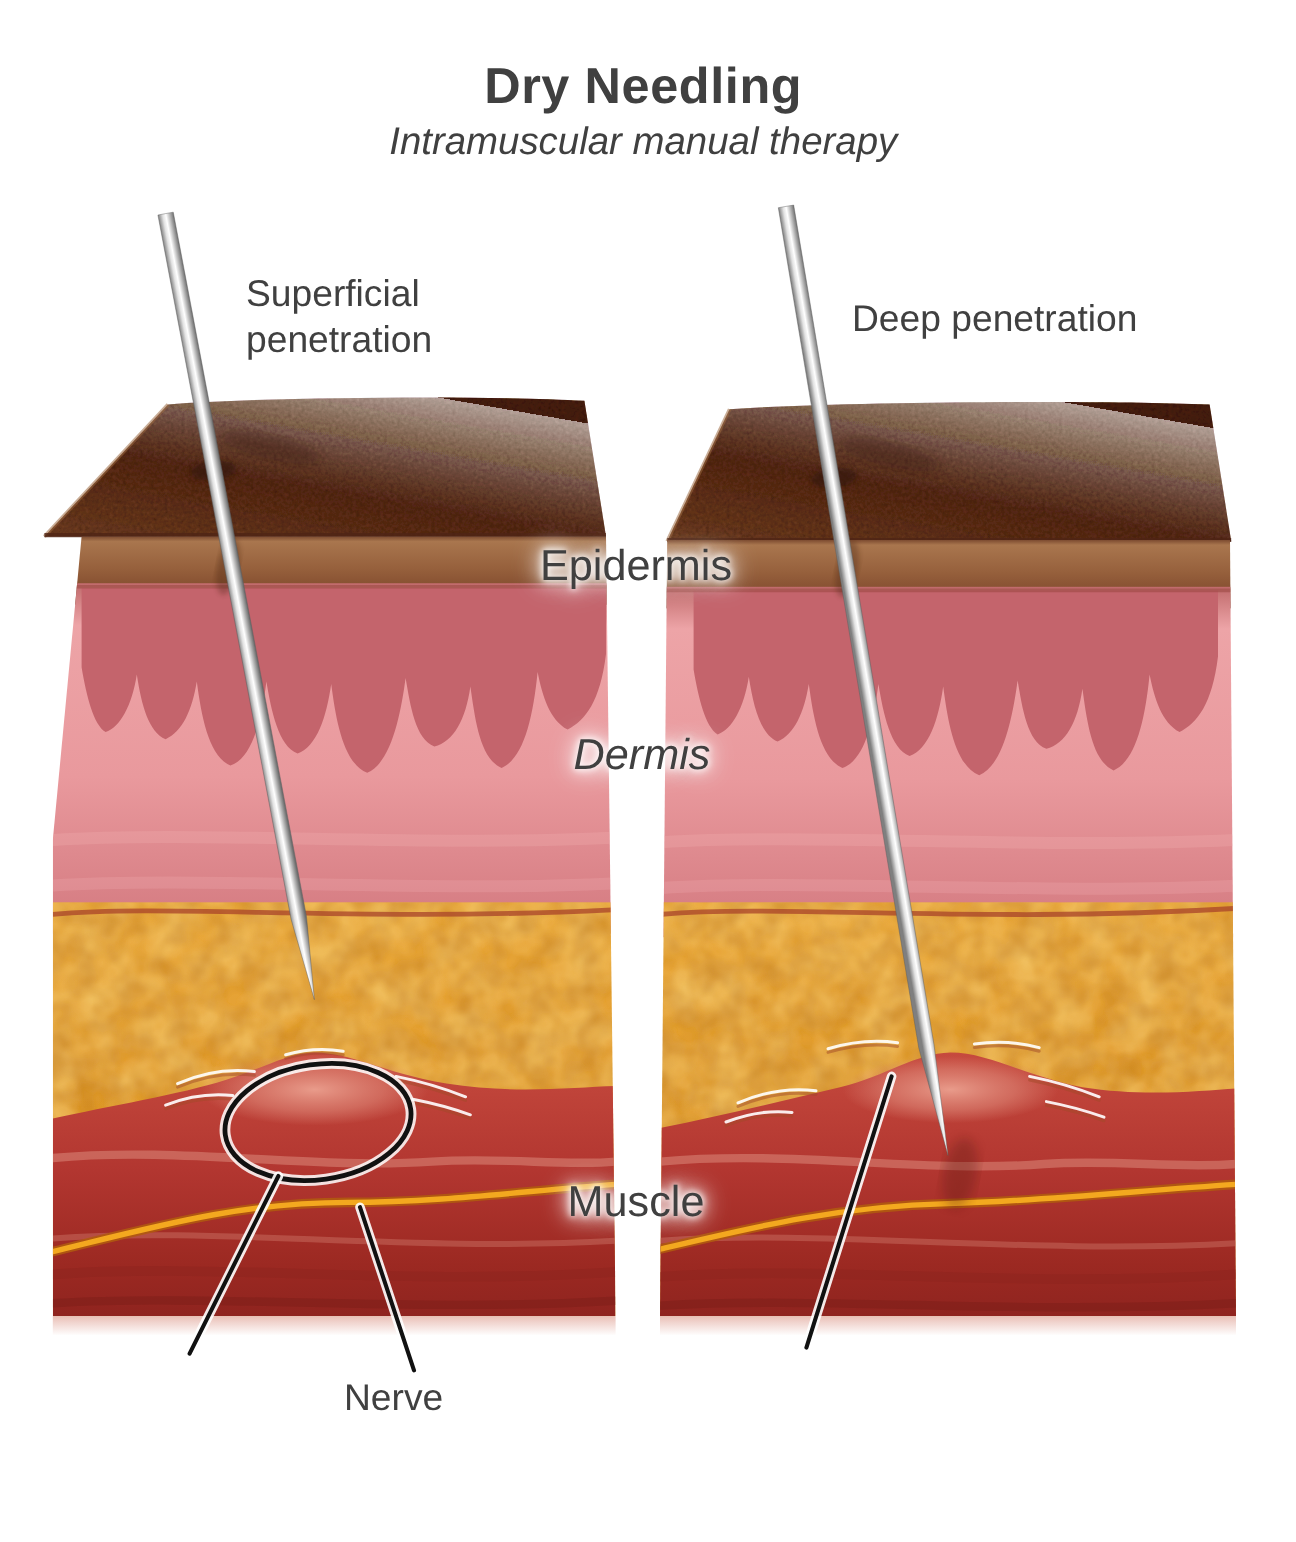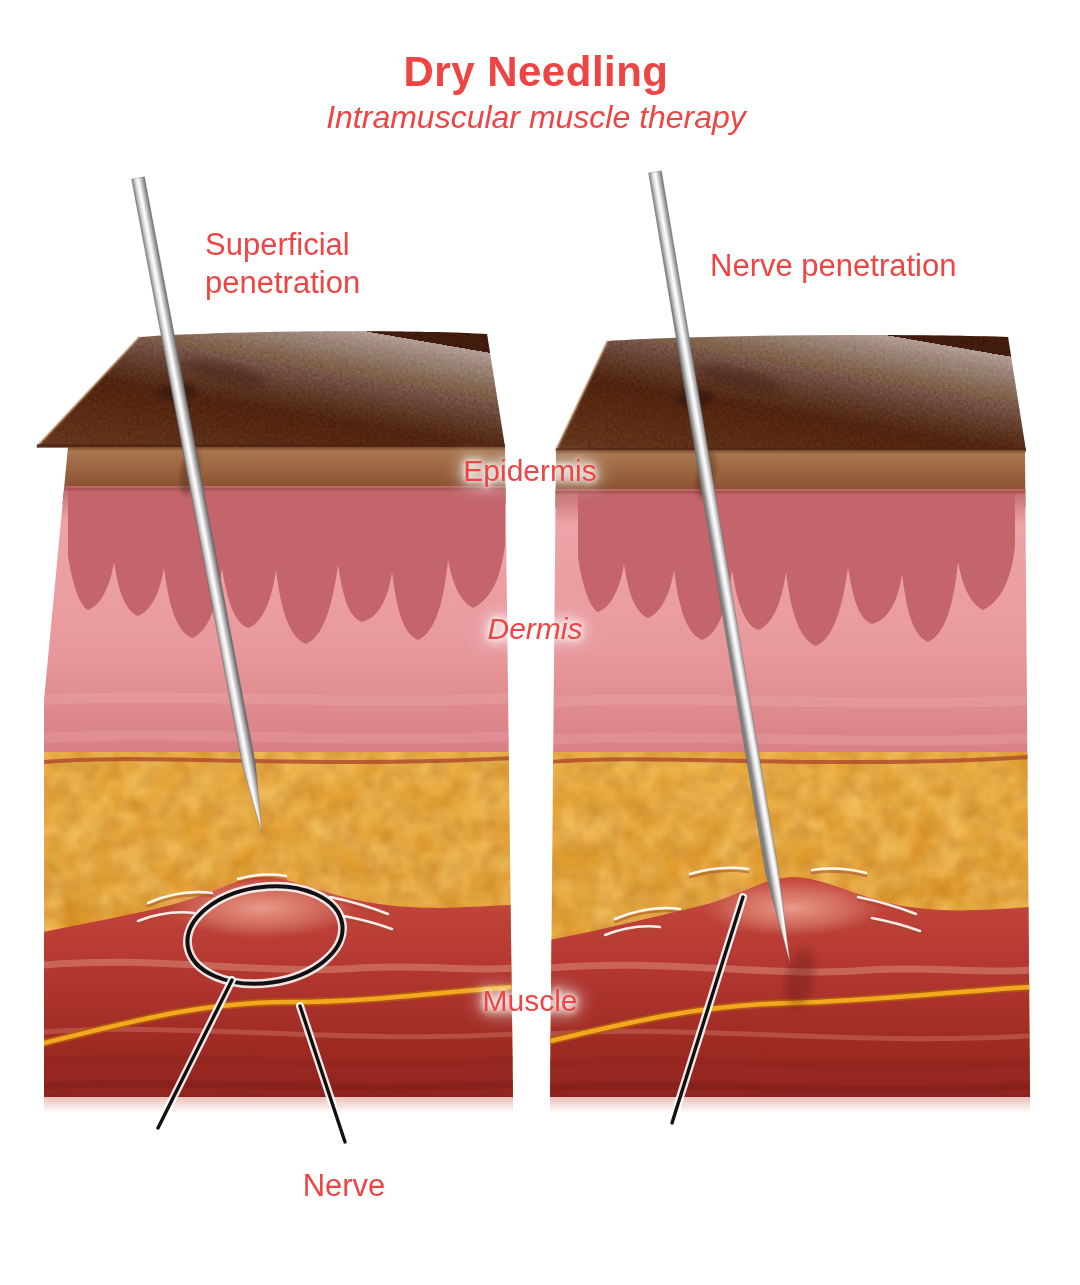--- a/index.html
+++ b/index.html
@@ -3,47 +3,47 @@
 <meta charset="utf-8">
 <style>
   html,body{margin:0;padding:0;background:#f6f6f6;}
   .canvas{
     position:relative;width:1080px;height:1285px;margin:0 auto;
     background:#ffffff;overflow:hidden;
     font-family:"Liberation Sans","DejaVu Sans",sans-serif;
     color:#1d1d1d;
   }
   .artwork{position:absolute;left:0;top:0;}
-  .lbl{position:absolute;white-space:pre-line;color:#ef4444;}
+  .lbl{position:absolute;white-space:pre-line;color:#404040;}
   .title{
     left:536px;top:48px;transform:translateX(-50%);
     font-size:42px;font-weight:bold;letter-spacing:0.5px;white-space:nowrap;
   }
   .subtitle{
     left:536px;top:99px;transform:translateX(-50%);
     font-size:32px;font-style:italic;white-space:nowrap;
   }
   .caption{font-size:31px;line-height:38px;}
   .caption-left{left:205px;top:226px;}
   .caption-right{left:710px;top:247px;white-space:nowrap;}
   .layerlbl{
     transform:translateX(-50%);text-align:center;
-    font-size:30px;line-height:38px;
+    font-size:36px;line-height:38px;
     text-shadow:0 0 5px #fff,0 0 8px #fff,0 0 14px #fff,0 0 20px #fff,0 0 26px #fff;
   }
   .lbl-epidermis{left:530px;top:452px;}
   .lbl-dermis{left:535px;top:610px;font-style:italic;}
   .lbl-subcut{left:535px;top:796px;}
   .lbl-muscle{left:530px;top:982px;}
   .bottomlbl{
     transform:translateX(-50%);text-align:center;
     font-size:31px;line-height:38px;
   }
   .lbl-trigger{left:157px;top:1128px;}
-  .lbl-nerve{left:344px;top:1146px;margin-top:21px;}
+  .lbl-nerve{left:328px;top:1146px;}
   .lbl-stimulated{left:677px;top:1126px;}
 </style>
 </head>
 <body>
 
 <div class="canvas">
 
 <svg class="artwork" width="1080" height="1285" viewBox="0 0 1080 1285" xmlns="http://www.w3.org/2000/svg">
   <defs>
     <linearGradient id="topGrad" x1="0" y1="1" x2="0.7" y2="0">
@@ -266,25 +266,25 @@
     <path d="M232,980 L158,1128" stroke="#ffffff" stroke-width="8" opacity="0.9"></path>
     <path d="M232,980 L158,1128" stroke="#111111" stroke-width="3.4"></path>
     <path d="M300,1006 L345,1142" stroke="#ffffff" stroke-width="8" opacity="0.9"></path>
     <path d="M300,1006 L345,1142" stroke="#111111" stroke-width="3.4"></path>
     <path d="M743,897 L672,1123" stroke="#ffffff" stroke-width="8" opacity="0.9"></path>
     <path d="M743,897 L672,1123" stroke="#111111" stroke-width="3.4"></path>
   </g>
 </svg>
 
 <div class="lbl title">Dry Needling</div>
-<div class="lbl subtitle">Intramuscular muscle therapy</div>
+<div class="lbl subtitle">Intramuscular manual therapy</div>
 
 <div class="lbl caption caption-left">Superficial
 penetration</div>
-<div class="lbl caption caption-right">Nerve penetration</div>
+<div class="lbl caption caption-right">Deep penetration</div>
 
 <div class="lbl layerlbl lbl-epidermis">Epidermis</div>
 <div class="lbl layerlbl lbl-dermis">Dermis</div>
 <div class="lbl layerlbl lbl-muscle">Muscle</div>
 
 <div class="lbl bottomlbl lbl-nerve">Nerve</div>
 
 </div>
 
 </body></html>

